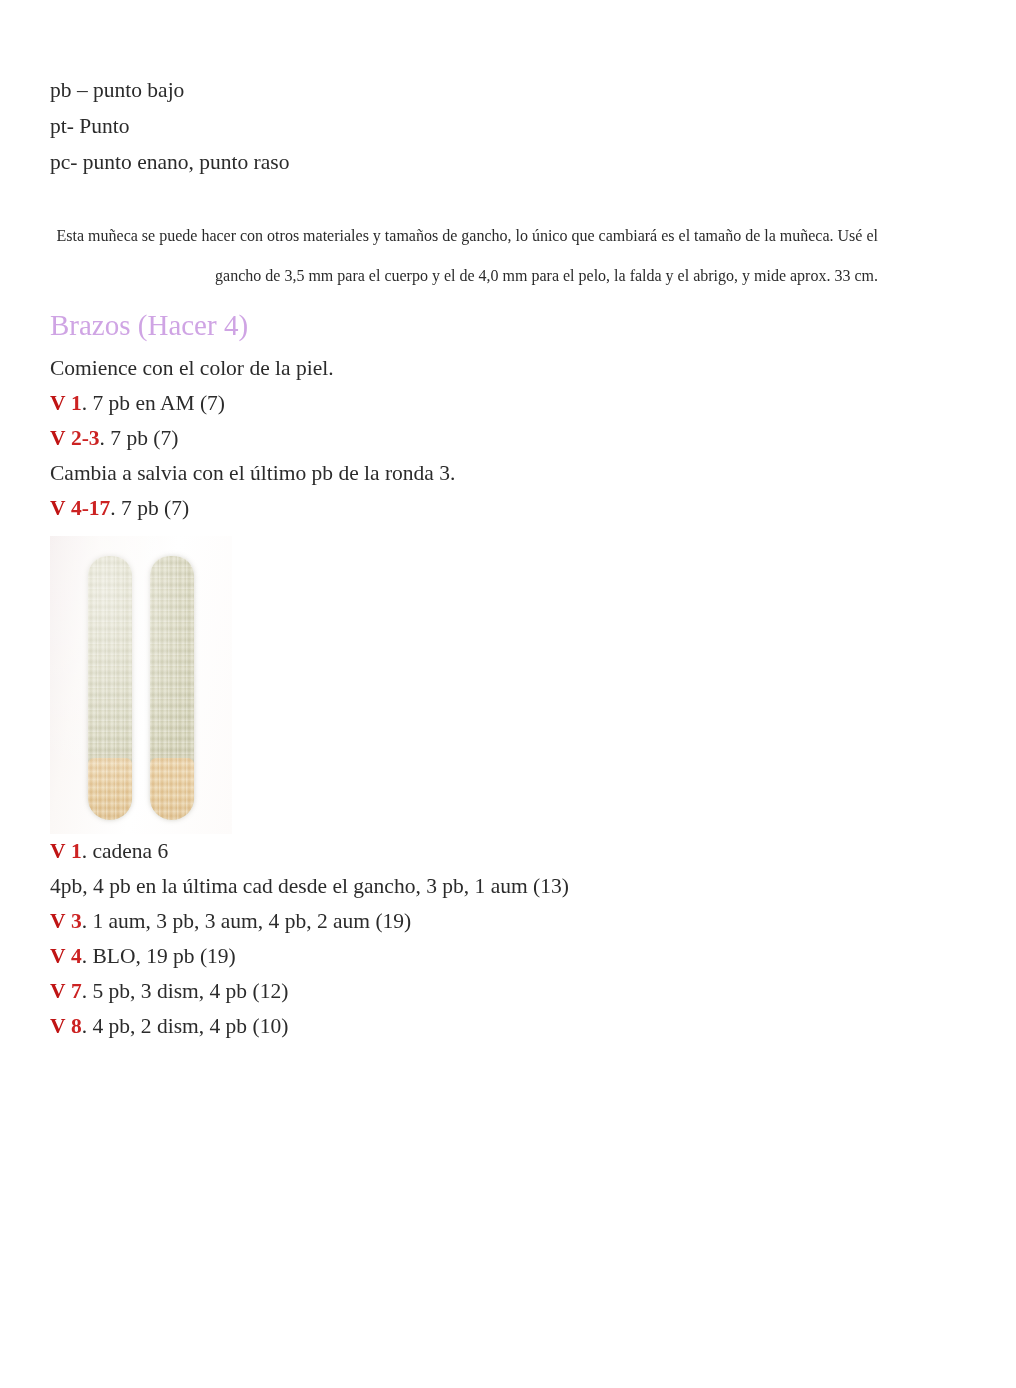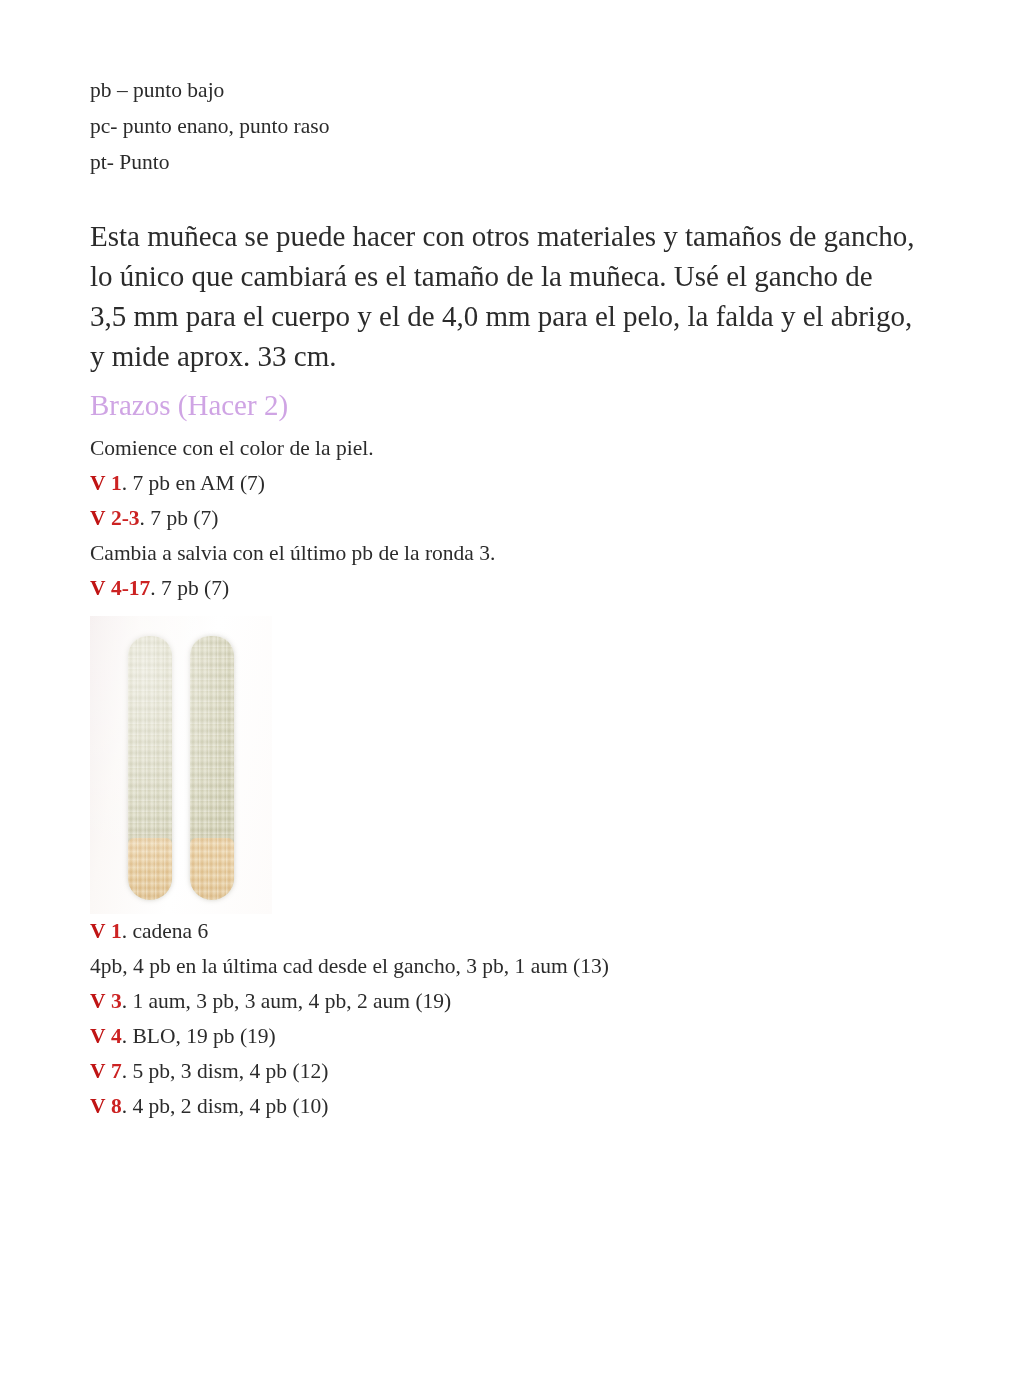--- a/index.html
+++ b/index.html
@@ -13,33 +13,34 @@
     font-family: "Liberation Serif", "DejaVu Serif", serif;
     color: #2b2b2b;
     overflow: hidden;
     position: relative;
   }
   .page {
     position: relative;
     width: 1016px;
     height: 1191px;
     box-sizing: border-box;
-    padding: 72px 100px 0 90px;
+    padding: 72px 100px 0 50px;
   }
   .line {
     font-size: 21.5px;
     line-height: 36px;
     color: #2b2b2b;
     white-space: nowrap;
   }
   .para {
-    font-size: 29px;
+    font-size: 16px;
     line-height: 40px;
     color: #2b2b2b;
     max-width: 828px;
+    text-align: right;
   }
   .spacer-lg { height: 36px; }
   .heading {
     color: #cfa4e4;
     font-size: 29px;
     line-height: 42px;
     margin: 8px 0 4px 0;
     white-space: nowrap;
     font-weight: normal;
   }
@@ -120,28 +121,28 @@
     background: radial-gradient(ellipse at 30% 18%, rgba(255,255,255,0.55) 0%, rgba(255,255,255,0) 60%);
     pointer-events: none;
   }
 </style>
 </head>
 <body>
 
 <div class="page">
 
   <div class="line">pb – punto bajo</div>
+  <div class="line">pt- Punto</div>
   <div class="line">pc- punto enano, punto raso</div>
-  <div class="line">pt- Punto</div>
 
   <div class="spacer-lg"></div>
 
   <div class="para">Esta muñeca se puede hacer con otros materiales y tamaños de gancho, lo único que cambiará es el tamaño de la muñeca. Usé el gancho de 3,5 mm para el cuerpo y el de 4,0 mm para el pelo, la falda y el abrigo, y mide aprox. 33 cm.</div>
 
-  <h2 class="heading">Brazos (Hacer 2)</h2>
+  <h2 class="heading">Brazos (Hacer 4)</h2>
 
   <div class="line">Comience con el color de la piel.</div>
 
   <div class="rnd">
     <span class="v">V</span>
     <span class="num">1</span><span>. 7 pb en AM (7)</span>
   </div>
 
   <div class="rnd">
     <span class="v">V</span>

